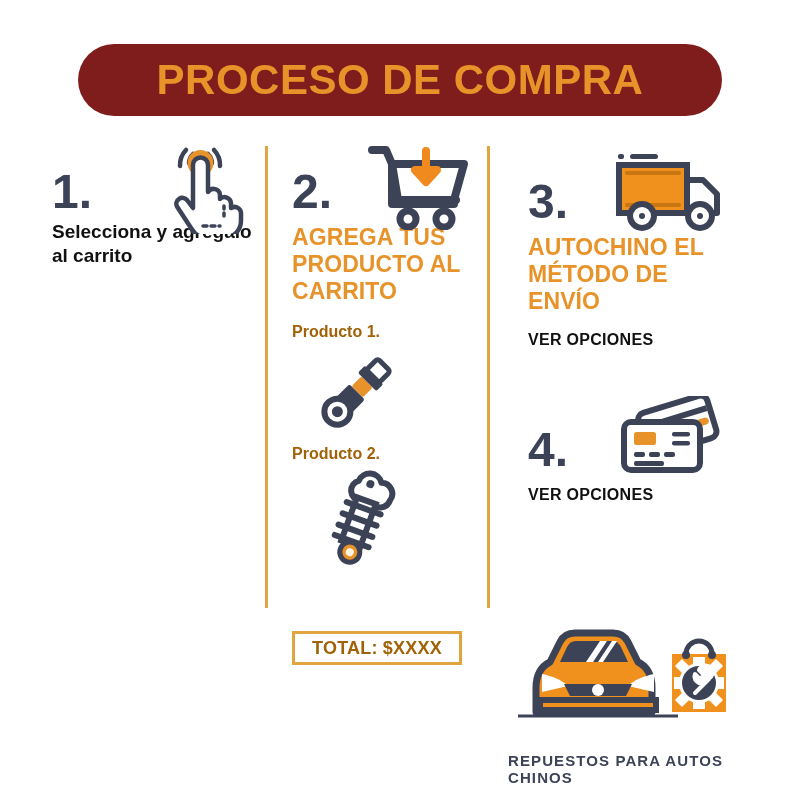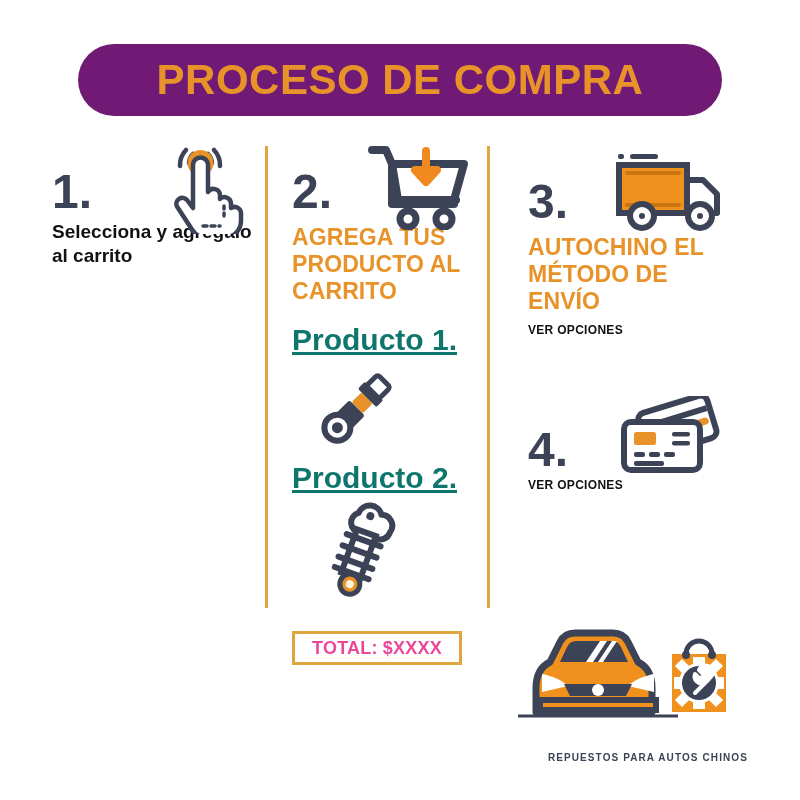--- a/index.html
+++ b/index.html
@@ -19,21 +19,21 @@
     overflow: hidden;
   }
 
   
   .banner {
     position: absolute;
     left: 78px;
     top: 44px;
     width: 644px;
     height: 72px;
-    background: #701a75;
+    background: #7f1d1d;
     border-radius: 36px;
     display: flex;
     align-items: center;
     justify-content: center;
   }
   .banner-title {
     color: #e8932a;
     font-size: 42px;
     font-weight: bold;
     letter-spacing: 0.5px;
@@ -93,52 +93,51 @@
   }
   .step-sub {
     margin-top: 8px;
     color: #111111;
     font-size: 19px;
     font-weight: bold;
     line-height: 1.28;
     font-family: "Liberation Sans", sans-serif;
   }
   .step-link {
-    margin-top: 8px;
+    margin-top: 16px;
     color: #111111;
-    font-size: 12px;
+    font-size: 16px;
     font-weight: bold;
     letter-spacing: 0.3px;
     font-family: "Liberation Sans", sans-serif;
   }
 
   
   .prod-label {
-    color: #0f766e;
-    font-size: 30px;
-    font-weight: bold;
-    font-family: "Liberation Sans", sans-serif;
-    text-decoration: underline;
+    color: #a16207;
+    font-size: 16px;
+    font-weight: bold;
+    font-family: "Liberation Sans", sans-serif;
   }
   .prod-img { display: block; }
 
   .total-box {
     position: absolute;
     left: 292px;
     top: 631px;
     width: 170px;
     height: 34px;
     border: 3px solid #e0a441;
     display: flex;
     align-items: center;
     justify-content: center;
     box-sizing: border-box;
   }
   .total-text {
-    color: #ec4899;
+    color: #a16207;
     font-size: 18px;
     font-weight: bold;
     letter-spacing: 0.2px;
     font-family: "Liberation Sans", sans-serif;
     white-space: nowrap;
   }
 
   
   .logo-wrap {
     position: absolute;
@@ -157,23 +156,23 @@
     font-size: 30px;
     font-weight: bold;
     letter-spacing: 0.2px;
     font-family: "Liberation Sans", sans-serif;
   }
   .logo-tag {
     position: absolute;
     left: 0;
     top: 124px;
     width: 240px;
-    text-align: right;
+    text-align: left;
     color: #3c4356;
-    font-size: 10px;
+    font-size: 15px;
     font-weight: bold;
     letter-spacing: 1.1px;
     font-family: "Liberation Sans", sans-serif;
   }
 </style>
 </head>
 <body>
 
 <div id="page">
 

